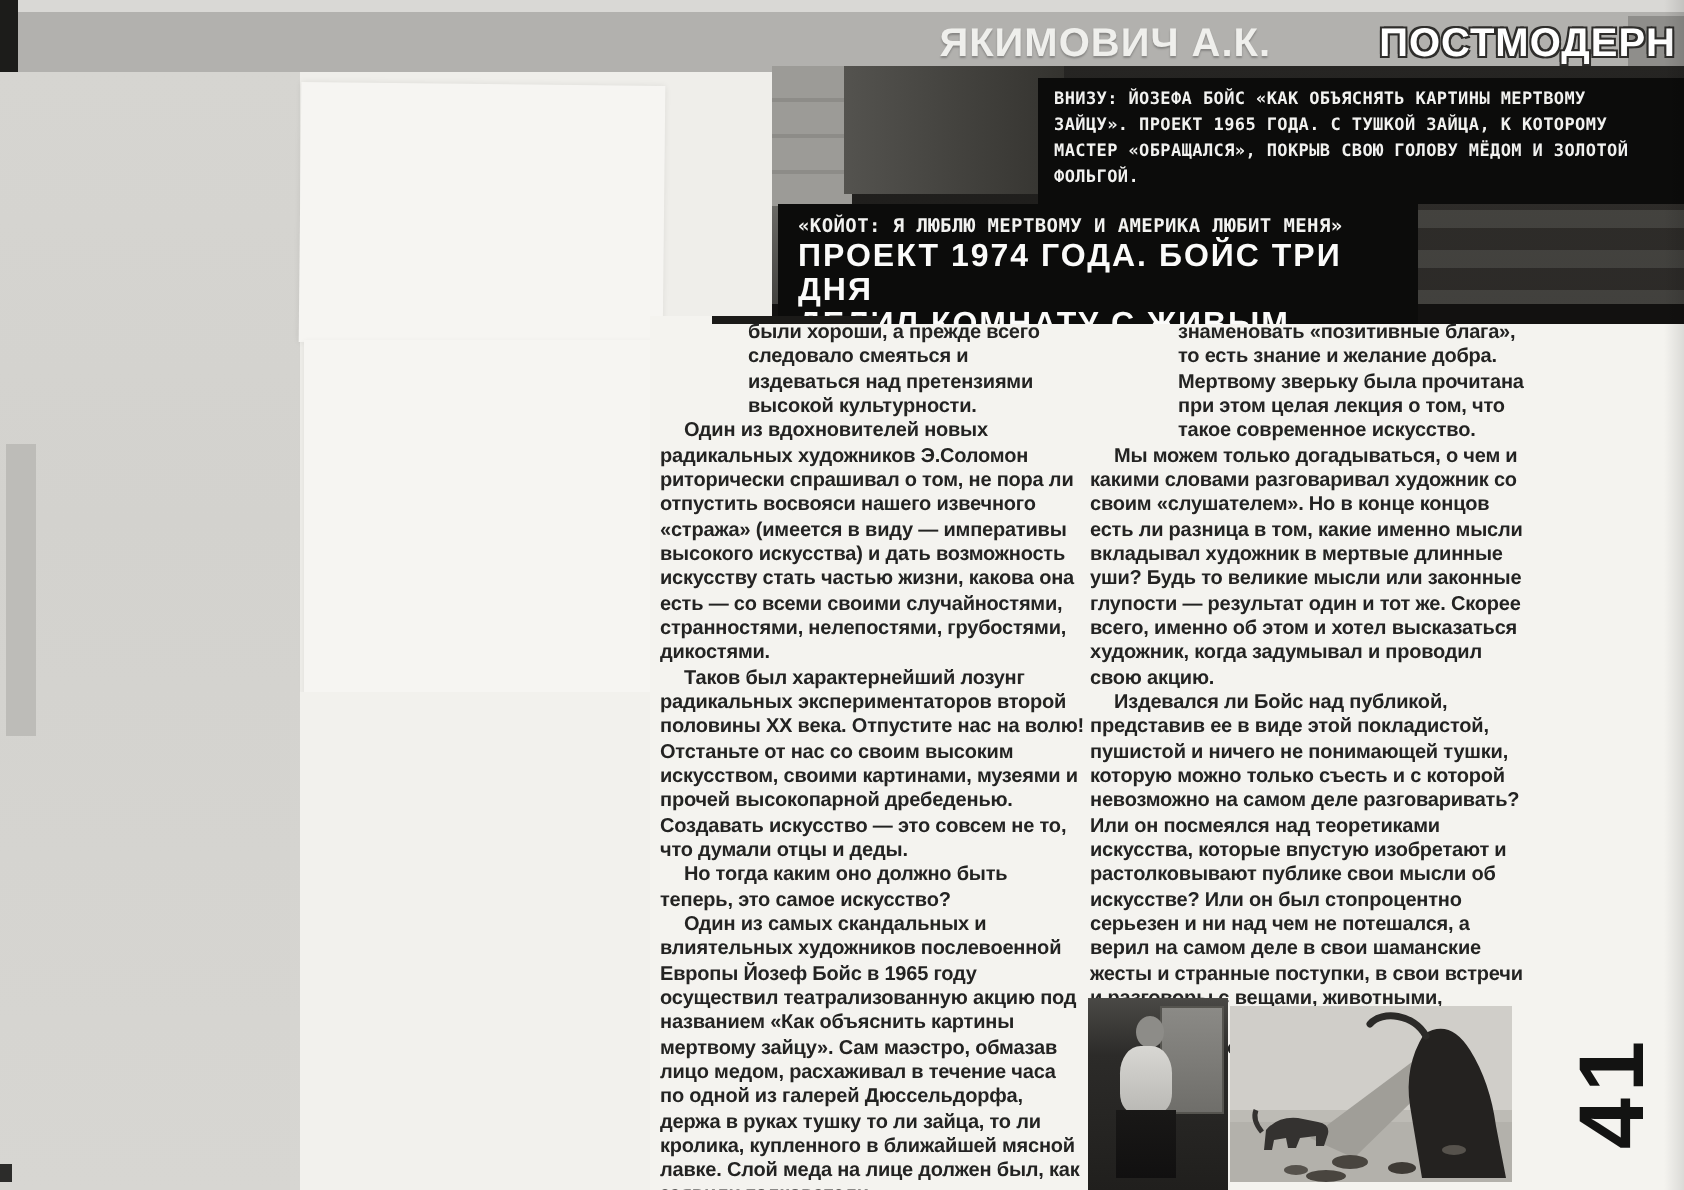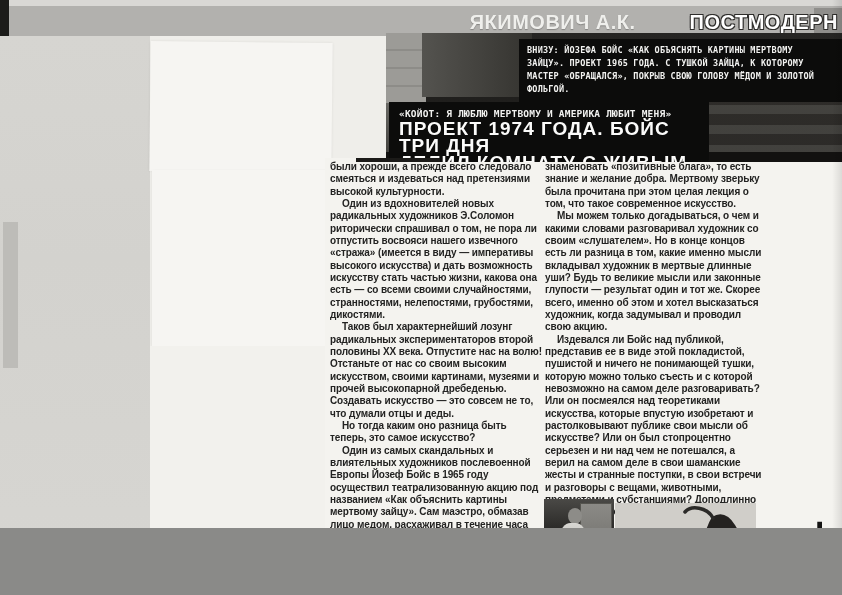--- a/index.html
+++ b/index.html
@@ -1,17 +1,17 @@
 <!DOCTYPE html>
 <html><head>
 <meta charset="utf-8">
 <style>
   html,body{margin:0;padding:0;}
   body{font-family:"Liberation Sans",sans-serif;background:#8a8a88;}
-  #page{position:relative;width:842px;height:528px;overflow:hidden;background:#efeeea;}
+  #page{position:relative;width:842px;height:595px;overflow:hidden;background:#efeeea;}
 
   
   .left-gray-col{position:absolute;left:0;top:36px;width:150px;height:559px;
     background:linear-gradient(180deg,#d6d5d1 0%,#d3d2ce 40%,#d7d6d2 100%);}
   .tape-strip{position:absolute;left:3px;top:222px;width:15px;height:146px;background:#bdbcb8;}
   .white-square-top{position:absolute;left:150px;top:42px;width:182px;height:130px;
     background:#f6f5f2;transform:rotate(.6deg);box-shadow:0 0 3px rgba(0,0,0,.08);}
   .white-square-mid{position:absolute;left:152px;top:170px;width:178px;height:176px;
     background:#f6f5f2;box-shadow:0 1px 3px rgba(0,0,0,.07);}
   .lower-white{position:absolute;left:150px;top:346px;width:185px;height:249px;background:#f2f1ed;}
@@ -44,30 +44,30 @@
   .pt-bottom{position:absolute;left:0;top:119px;width:456px;height:10px;background:#121110;}
   .under-photo-bar{position:absolute;left:356px;top:158px;width:84px;height:4px;background:#1b1a18;}
 
   .caption-box{position:absolute;background:#0c0c0b;color:#f2f2f0;
     font-family:"DejaVu Sans Mono",monospace;font-weight:bold;}
   .caption-hare{left:133px;top:6px;width:307px;padding:5px 8px 6px;
     font-size:8.5px;line-height:13px;letter-spacing:.2px;}
   .caption-coyote{left:3px;top:69px;width:300px;padding:5px 10px 7px;}
   .caption-coyote .cc-line1{font-size:9.5px;line-height:13px;letter-spacing:.2px;}
   .caption-coyote .cc-line2,.caption-coyote .cc-line3{
-    font-family:"Liberation Sans",sans-serif;font-weight:bold;font-size:19px;
+    font-family:"Liberation Sans",sans-serif;font-weight:bold;font-size:16px;
     line-height:17px;letter-spacing:1px;color:#fbfbfa;}
 
   
   .text-col{position:absolute;top:161px;font-weight:bold;font-size:10px;line-height:12.33px;
     color:#232322;letter-spacing:-.1px;}
   .col-left{left:330px;width:212px;}
   .col-right{left:545px;width:219px;}
   .body-para{margin:0;text-indent:12px;}
-  .body-para.first{text-indent:0;}
+  .body-para.first{text-indent:0;margin-left:44px;}
 
   
   .photo-hare{position:absolute;left:544px;top:499px;width:70px;height:96px;overflow:hidden;
     background:linear-gradient(180deg,#4a4946 0%,#2c2b29 30%,#201f1d 100%);}
   .ph-panel{position:absolute;left:36px;top:4px;width:30px;height:52px;
     background:linear-gradient(180deg,#8b8a86,#6f6e6a);border:1px solid #55544f;}
   .ph-shirt{position:absolute;left:16px;top:24px;width:26px;height:34px;border-radius:40% 40% 30% 30%;
     background:linear-gradient(180deg,#d8d7d3,#b9b8b4);}
   .ph-head{position:absolute;left:24px;top:9px;width:14px;height:16px;border-radius:50%;background:#8d8c88;}
   .ph-legs{position:absolute;left:14px;top:56px;width:30px;height:34px;
@@ -114,21 +114,21 @@
       <div class="cc-line2">ПРОЕКТ 1974 ГОДА. БОЙС ТРИ ДНЯ</div>
       <div class="cc-line3">ДЕЛИЛ КОМНАТУ С ЖИВЫМ КОЙОТОМ.</div>
     </div>
   </div>
   <div class="under-photo-bar"></div>
 
   <div class="text-col col-left">
       <p class="body-para first">были хороши, а прежде всего следовало смеяться и издеваться над претензиями высокой культурности.</p>
       <p class="body-para">Один из вдохновителей новых радикальных художников Э.Соломон риторически спрашивал о том, не пора ли отпустить восвояси нашего извечного «стража» (имеется в виду — императивы высокого искусства) и дать возможность искусству стать частью жизни, какова она есть — со всеми своими случайностями, странностями, нелепостями, грубостями, дикостями.</p>
       <p class="body-para">Таков был характернейший лозунг радикальных экспериментаторов второй половины XX века. Отпустите нас на волю! Отстаньте от нас со своим высоким искусством, своими картинами, музеями и прочей высокопарной дребеденью. Создавать искусство — это совсем не то, что думали отцы и деды.</p>
-      <p class="body-para">Но тогда каким оно разница быть теперь, это самое искусство?</p>
+      <p class="body-para">Но тогда каким оно должно быть теперь, это самое искусство?</p>
       <p class="body-para">Один из самых скандальных и влиятельных художников послевоенной Европы Йозеф Бойс в 1965 году осуществил театрализованную акцию под названием «Как объяснить картины мертвому зайцу». Сам маэстро, обмазав лицо медом, расхаживал в течение часа по одной из галерей Дюссельдорфа, держа в руках тушку то ли зайца, то ли кролика, купленного в ближайшей мясной лавке. Слой меда на лице должен был, как заявили толкователи,</p>
     </div>
   <div class="text-col col-right">
       <p class="body-para first">знаменовать «позитивные блага», то есть знание и желание добра. Мертвому зверьку была прочитана при этом целая лекция о том, что такое современное искусство.</p>
       <p class="body-para">Мы можем только догадываться, о чем и какими словами разговаривал художник со своим «слушателем». Но в конце концов есть ли разница в том, какие именно мысли вкладывал художник в мертвые длинные уши? Будь то великие мысли или законные глупости — результат один и тот же. Скорее всего, именно об этом и хотел высказаться художник, когда задумывал и проводил свою акцию.</p>
       <p class="body-para">Издевался ли Бойс над публикой, представив ее в виде этой покладистой, пушистой и ничего не понимающей тушки, которую можно только съесть и с которой невозможно на самом деле разговаривать? Или он посмеялся над теоретиками искусства, которые впустую изобретают и растолковывают публике свои мысли об искусстве? Или он был стопроцентно серьезен и ни над чем не потешался, а верил на самом деле в свои шаманские жесты и странные поступки, в свои встречи и разговоры с вещами, животными, предметами и субстанциями? Доподлинно установить это никто не может.</p>
     </div>
 
   <div class="photo-hare">
     <div class="ph-panel"></div>

